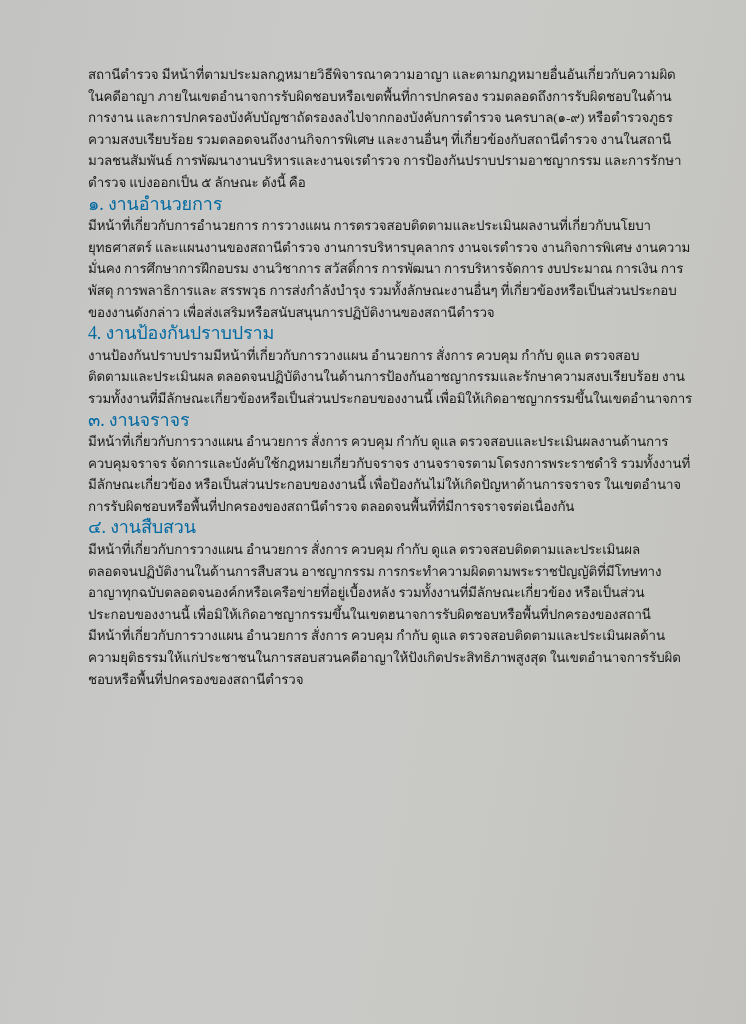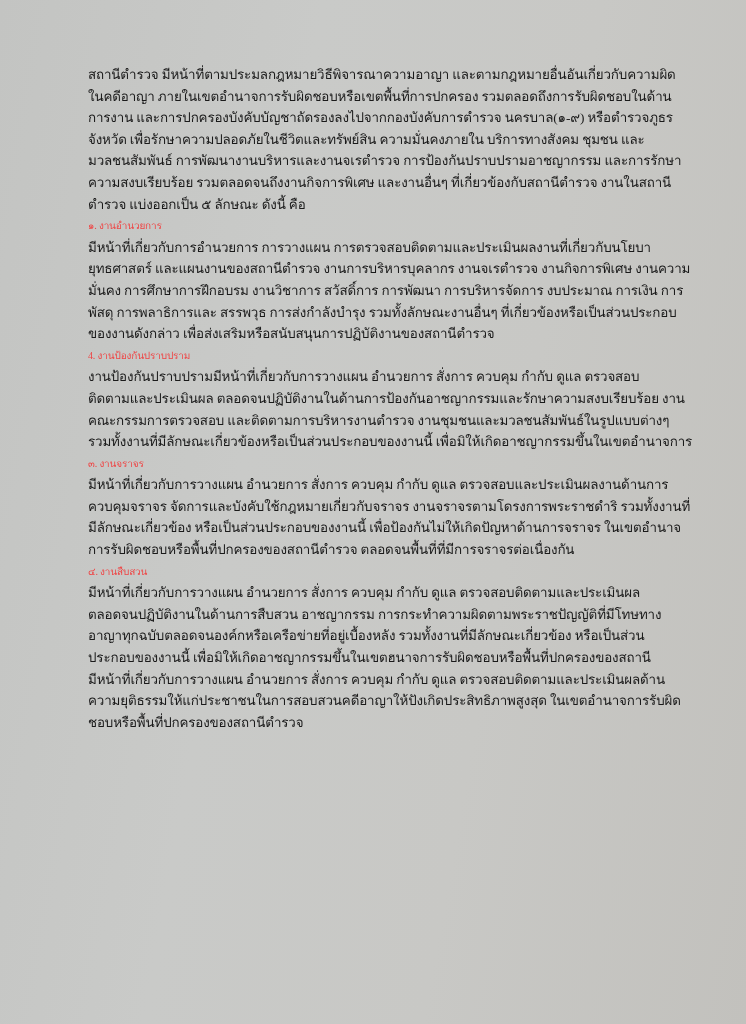--- a/index.html
+++ b/index.html
@@ -24,65 +24,63 @@
       color: #1a1a1a;
       letter-spacing: -0.15px;
     }
     .para {
       margin: 0;
       padding: 0;
     }
     .section-heading {
       margin: 0;
       padding: 0;
-      color: #ef4444;
-      font-size: 10px;
+      color: #0369a1;
+      font-size: 18px;
       line-height: 21.6px;
     }
     .section-body {
       margin: 0;
       padding: 0;
     }
     .line {
       display: block;
       white-space: nowrap;
     }
   </style>
 </head>
 <body>
 
 <div class="page">
 
   <div class="para">
     <span class="line">สถานีตำรวจ มีหน้าที่ตามประมลกฎหมายวิธีพิจารณาความอาญา และตามกฎหมายอื่นอันเกี่ยวกับความผิด</span>
     <span class="line">ในคดีอาญา ภายในเขตอำนาจการรับผิดชอบหรือเขตพื้นที่การปกครอง รวมตลอดถึงการรับผิดชอบในด้าน</span>
     <span class="line">การงาน และการปกครองบังคับบัญชาถัดรองลงไปจากกองบังคับการตำรวจ นครบาล(๑-๙) หรือตำรวจภูธร</span>
-    <span class="line">จังหวัด เพื่อรักษาความปลอดภัยในชีวิตและทรัพย์สิน ความมั่นคงภายใน บริการทางสังคม ชุมชน และ</span>
+    <span class="line">ความสงบเรียบร้อย รวมตลอดจนถึงงานกิจการพิเศษ และงานอื่นๆ ที่เกี่ยวข้องกับสถานีตำรวจ งานในสถานี</span>
     <span class="line">มวลชนสัมพันธ์ การพัฒนางานบริหารและงานจเรตำรวจ การป้องกันปราบปรามอาชญากรรม และการรักษา</span>
-    <span class="line">ความสงบเรียบร้อย รวมตลอดจนถึงงานกิจการพิเศษ และงานอื่นๆ ที่เกี่ยวข้องกับสถานีตำรวจ งานในสถานี</span>
     <span class="line">ตำรวจ แบ่งออกเป็น ๕ ลักษณะ ดังนี้ คือ</span>
   </div>
 
   <div class="section">
     <div class="section-heading">๑. งานอำนวยการ</div>
     <div class="section-body">
       <span class="line">มีหน้าที่เกี่ยวกับการอำนวยการ การวางแผน การตรวจสอบติดตามและประเมินผลงานที่เกี่ยวกับนโยบา</span>
       <span class="line">ยุทธศาสตร์ และแผนงานของสถานีตำรวจ งานการบริหารบุคลากร งานจเรตำรวจ งานกิจการพิเศษ งานความ</span>
       <span class="line">มั่นคง การศึกษาการฝึกอบรม งานวิชาการ สวัสดิ์การ การพัฒนา การบริหารจัดการ งบประมาณ การเงิน การ</span>
       <span class="line">พัสดุ การพลาธิการและ สรรพวุธ การส่งกำลังบำรุง รวมทั้งลักษณะงานอื่นๆ ที่เกี่ยวข้องหรือเป็นส่วนประกอบ</span>
       <span class="line">ของงานดังกล่าว เพื่อส่งเสริมหรือสนับสนุนการปฏิบัติงานของสถานีตำรวจ</span>
     </div>
   </div>
 
   <div class="section">
     <div class="section-heading">4. งานป้องกันปราบปราม</div>
     <div class="section-body">
       <span class="line">งานป้องกันปราบปรามมีหน้าที่เกี่ยวกับการวางแผน อำนวยการ สั่งการ ควบคุม กำกับ ดูแล ตรวจสอบ</span>
       <span class="line">ติดตามและประเมินผล ตลอดจนปฏิบัติงานในด้านการป้องกันอาชญากรรมและรักษาความสงบเรียบร้อย งาน</span>
-      <span class="line">คณะกรรมการตรวจสอบ และติดตามการบริหารงานตำรวจ งานชุมชนและมวลชนสัมพันธ์ในรูปแบบต่างๆ</span>
       <span class="line">รวมทั้งงานที่มีลักษณะเกี่ยวข้องหรือเป็นส่วนประกอบของงานนี้ เพื่อมิให้เกิดอาชญากรรมขึ้นในเขตอำนาจการ</span>
     </div>
   </div>
 
   <div class="section">
     <div class="section-heading">๓. งานจราจร</div>
     <div class="section-body">
       <span class="line">มีหน้าที่เกี่ยวกับการวางแผน อำนวยการ สั่งการ ควบคุม กำกับ ดูแล ตรวจสอบและประเมินผลงานด้านการ</span>
       <span class="line">ควบคุมจราจร จัดการและบังคับใช้กฎหมายเกี่ยวกับจราจร งานจราจรตามโดรงการพระราชดำริ รวมทั้งงานที่</span>
       <span class="line">มีลักษณะเกี่ยวข้อง หรือเป็นส่วนประกอบของงานนี้ เพื่อป้องกันไม่ให้เกิดปัญหาด้านการจราจร ในเขตอำนาจ</span>

